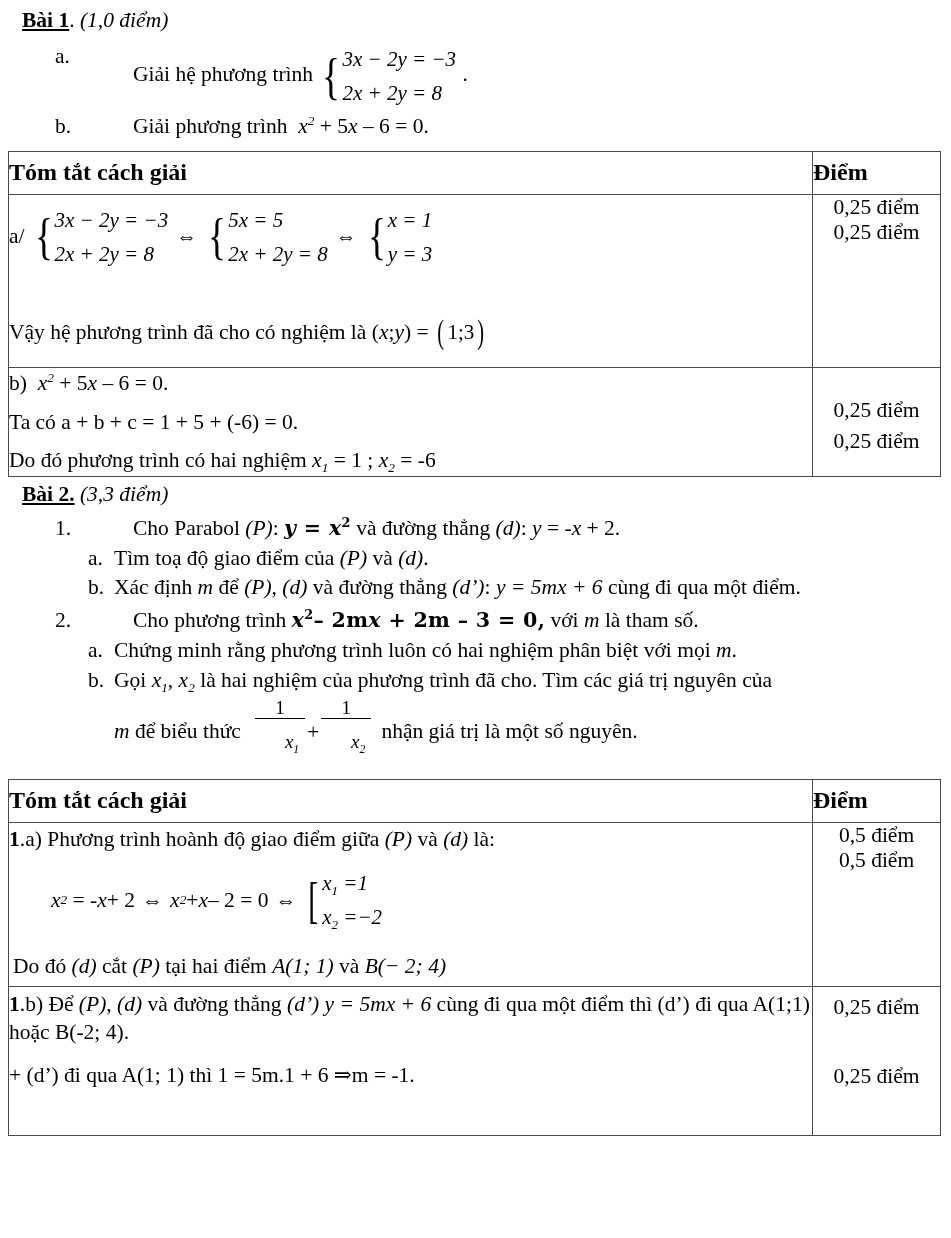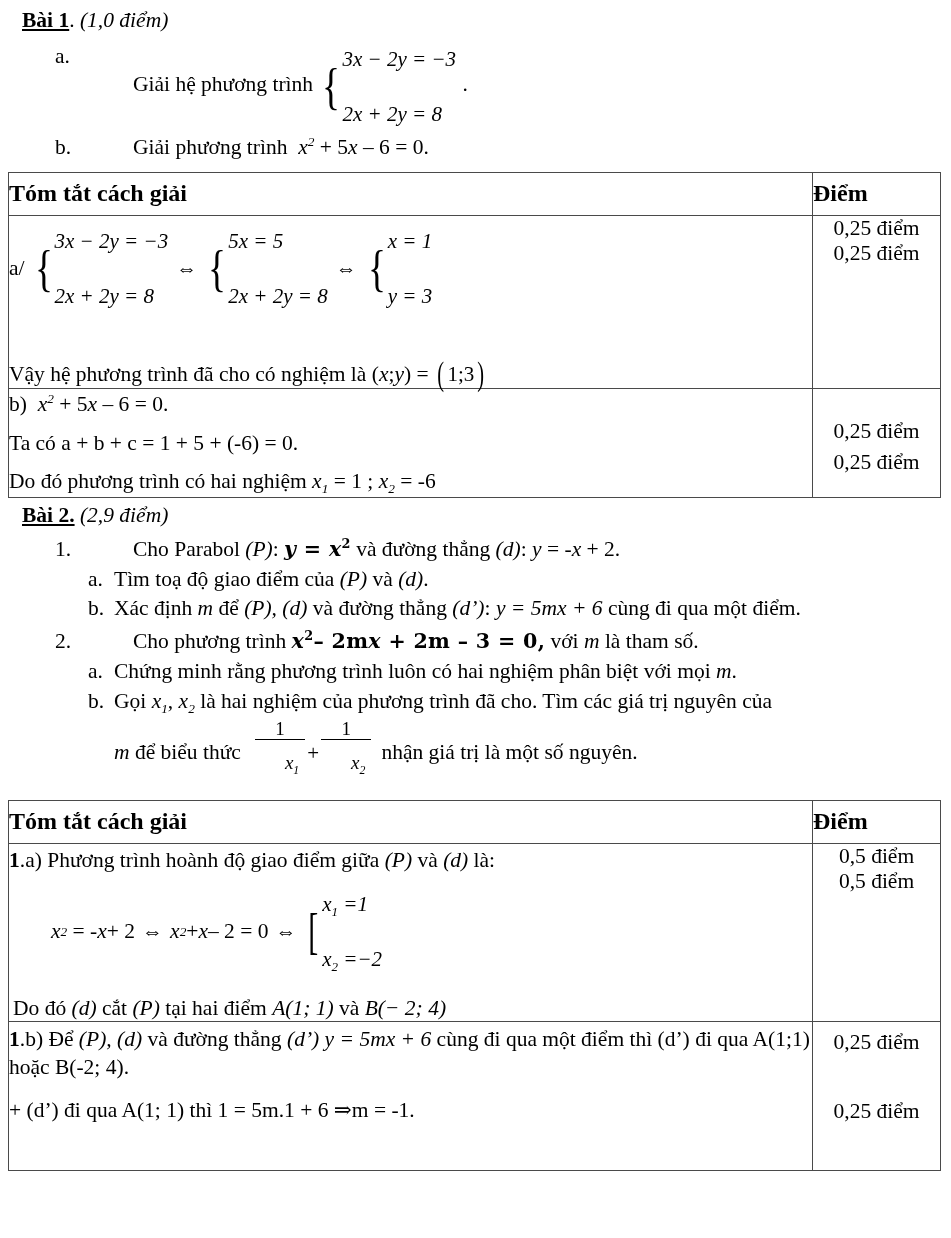--- a/index.html
+++ b/index.html
@@ -88,21 +88,20 @@
     font-family: "Liberation Serif", serif;
   }
   .sys .rows {
     display: inline-flex;
     flex-direction: column;
     justify-content: flex-start;
     font-style: italic;
     font-size: 21px;
     line-height: 1.62;
     white-space: nowrap;
-    gap: 21px;
   }
   .sys .rows span { font-style: italic; }
   .eqv { font-size: 21px; padding: 0 7px; font-style: normal; }
 
   
   .frac {
     display: inline-flex;
     flex-direction: column;
     align-items: center;
     vertical-align: middle;
@@ -269,21 +268,21 @@
             <div style="flex:0 0 auto;padding-bottom:6px;">0,25 điểm</div>
             <div style="flex:0 0 auto;">0,25 điểm</div>
           </div>
         </td>
       </tr>
     </tbody>
   </table>
 
   <div class="heading" style="margin-top:5px;">
     <span class="num">Bài 2.</span>
-    <span class="pts">(2,9 điểm)</span>
+    <span class="pts">(3,3 điểm)</span>
   </div>
 
   <div class="lvl1">
     <span class="mk">1.</span>
     <span class="bdy">
       <span>Cho Parabol</span>
       <span class="ital">(P)</span><span>: </span><span class="mbold"><span class="v">y</span> = <span class="v">x</span><sup class="ex" style="font-style:normal;">2</sup></span>
       <span>và đường thẳng</span>
       <span class="ital">(d)</span><span>: <span class="mi">y</span> = -<span class="mi">x</span> + 2.</span>
     </span>

